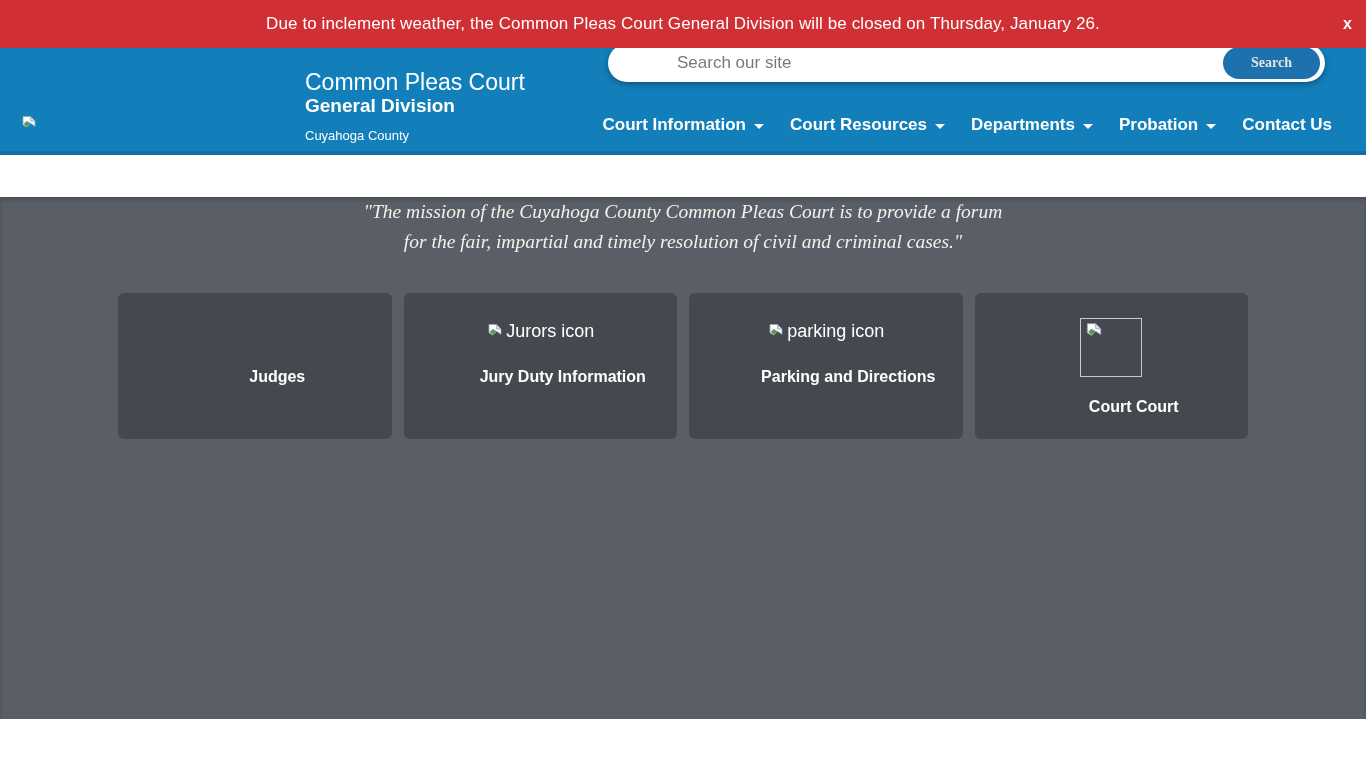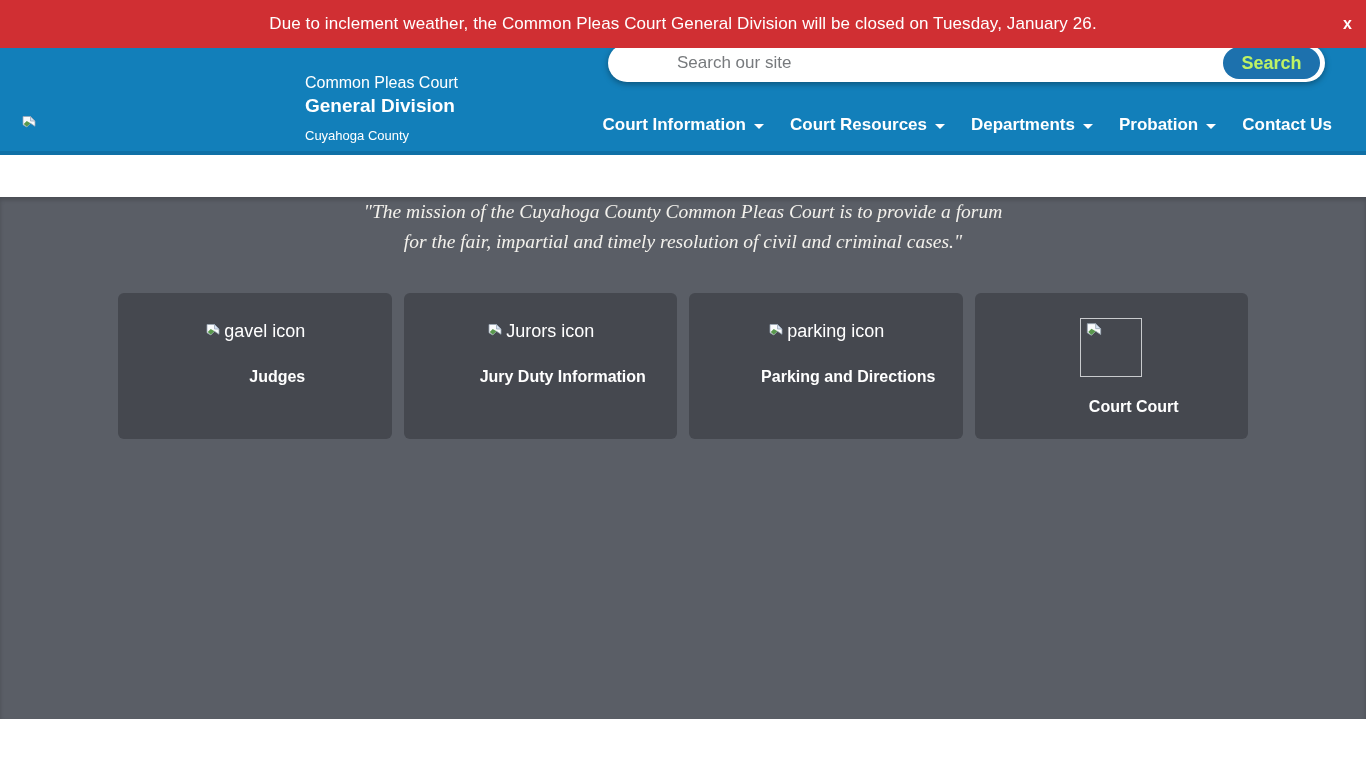--- a/index.html
+++ b/index.html
@@ -17,42 +17,42 @@
     color: #ffffff; font-size: 16px; font-weight: 700; cursor: pointer; line-height: 1;
   }
 
   
   .site-header {
     position: relative; height: 107px; background: #127fba;
     border-bottom: 4px solid #0f70a6; z-index: 4;
   }
   .logo-slot { position: absolute; left: 20px; top: 66px; width: 18px; height: 18px; }
   .brand { position: absolute; left: 305px; top: 23px; color: #ffffff; }
-  .brand .l1 { font-size: 16px; font-weight: 400; line-height: 23px; text-align: right; }
+  .brand .l1 { font-size: 23px; font-weight: 400; line-height: 23px; text-align: right; }
   .brand .l2 { font-size: 19px; font-weight: 700; line-height: 23px; }
   .brand .l3 { font-size: 13px; font-weight: 400; line-height: 19px; margin-top: 9px; }
 
   .search-pill {
     position: absolute; left: 608px; top: -4px; width: 717px; height: 38px;
     background: #ffffff; border-radius: 19px;
     box-shadow: 0 2px 6px rgba(0,0,0,.35);
     display: flex; align-items: center; z-index: 6;
   }
   .search-pill input {
     flex: 1; border: none; outline: none; background: transparent;
     font-size: 17px; color: #444; padding: 0 12px 0 25px;
     font-family: "Liberation Sans", sans-serif;
     margin-left: 44px;
   }
   .search-pill input::placeholder { color: #777a7d; opacity: 1; }
   .search-btn {
     position: absolute; right: 5px; top: 3px; width: 97px; height: 32px;
     border: none; border-radius: 16px; background: #1d71ad;
-    color: #bef264; font-size: 18px; font-weight: 700; cursor: pointer;
-    font-family: Liberation Sans, sans-serif;
+    color: #e5e5e5; font-size: 14px; font-weight: 700; cursor: pointer;
+    font-family: Liberation Serif, serif;
   }
 
   .main-nav {
     position: absolute; right: 34px; bottom: 16px;
     display: flex; align-items: center; gap: 26px;
   }
   .nav-item {
     color: #ffffff; font-size: 17px; font-weight: 700; text-decoration: none;
     display: inline-flex; align-items: center; cursor: pointer; white-space: nowrap;
   }
@@ -107,21 +107,21 @@
     border: 1px solid #adadad; background: #ffffff;
   }
   .footer-img-box .bimg { position: absolute; top: 4px; left: 4px; }
 
   .bimg { display: inline-block; vertical-align: middle; }
 </style>
 </head>
 <body>
 
 <div class="alert-banner">
-  <span class="msg">Due to inclement weather, the Common Pleas Court General Division will be closed on Tuesday, January 26.</span>
+  <span class="msg">Due to inclement weather, the Common Pleas Court General Division will be closed on Thursday, January 26.</span>
   <span class="alert-close">x</span>
 </div>
 
 <div class="site-header">
 
   <span class="logo-slot">
     <svg class="bimg" width="18" height="18" viewBox="0 0 24 24" aria-hidden="true">
       <path d="M4 2 L14 2 L20 8 L20 15 L14 11 L9 16 L4 13 Z" fill="#fafbfc" stroke="#9aa7b5" stroke-width="1"></path>
       <path d="M14 2 L14 8 L20 8 Z" fill="#d6e2f2" stroke="#9aa7b5" stroke-width="1"></path>
       <path d="M5 12 L9 8 L14 11 L9 15.5 Z" fill="#59984d"></path>
@@ -164,28 +164,20 @@
 
 <div class="hero">
   <div class="hero-quote">
     <div>"The mission of the Cuyahoga County Common Pleas Court is to provide a forum</div>
     <div>for the fair, impartial and timely resolution of civil and criminal cases."</div>
   </div>
 
   <div class="cards-row">
 
     <div class="card">
-      <div class="card-alt-row">
-        <svg class="bimg" width="18" height="18" viewBox="0 0 24 24" aria-hidden="true">
-          <path d="M4 2 L14 2 L20 8 L20 15 L14 11 L9 16 L4 13 Z" fill="#fafbfc" stroke="#9aa7b5" stroke-width="1"></path>
-          <path d="M14 2 L14 8 L20 8 Z" fill="#d6e2f2" stroke="#9aa7b5" stroke-width="1"></path>
-          <path d="M5 12 L9 8 L14 11 L9 15.5 Z" fill="#59984d"></path>
-        </svg>
-        <span>gavel icon</span>
-      </div>
       <div class="card-label">Judges</div>
     </div>
 
     <div class="card">
       <div class="card-alt-row">
         <svg class="bimg" width="18" height="18" viewBox="0 0 24 24" aria-hidden="true">
           <path d="M4 2 L14 2 L20 8 L20 15 L14 11 L9 16 L4 13 Z" fill="#fafbfc" stroke="#9aa7b5" stroke-width="1"></path>
           <path d="M14 2 L14 8 L20 8 Z" fill="#d6e2f2" stroke="#9aa7b5" stroke-width="1"></path>
           <path d="M5 12 L9 8 L14 11 L9 15.5 Z" fill="#59984d"></path>
         </svg>

